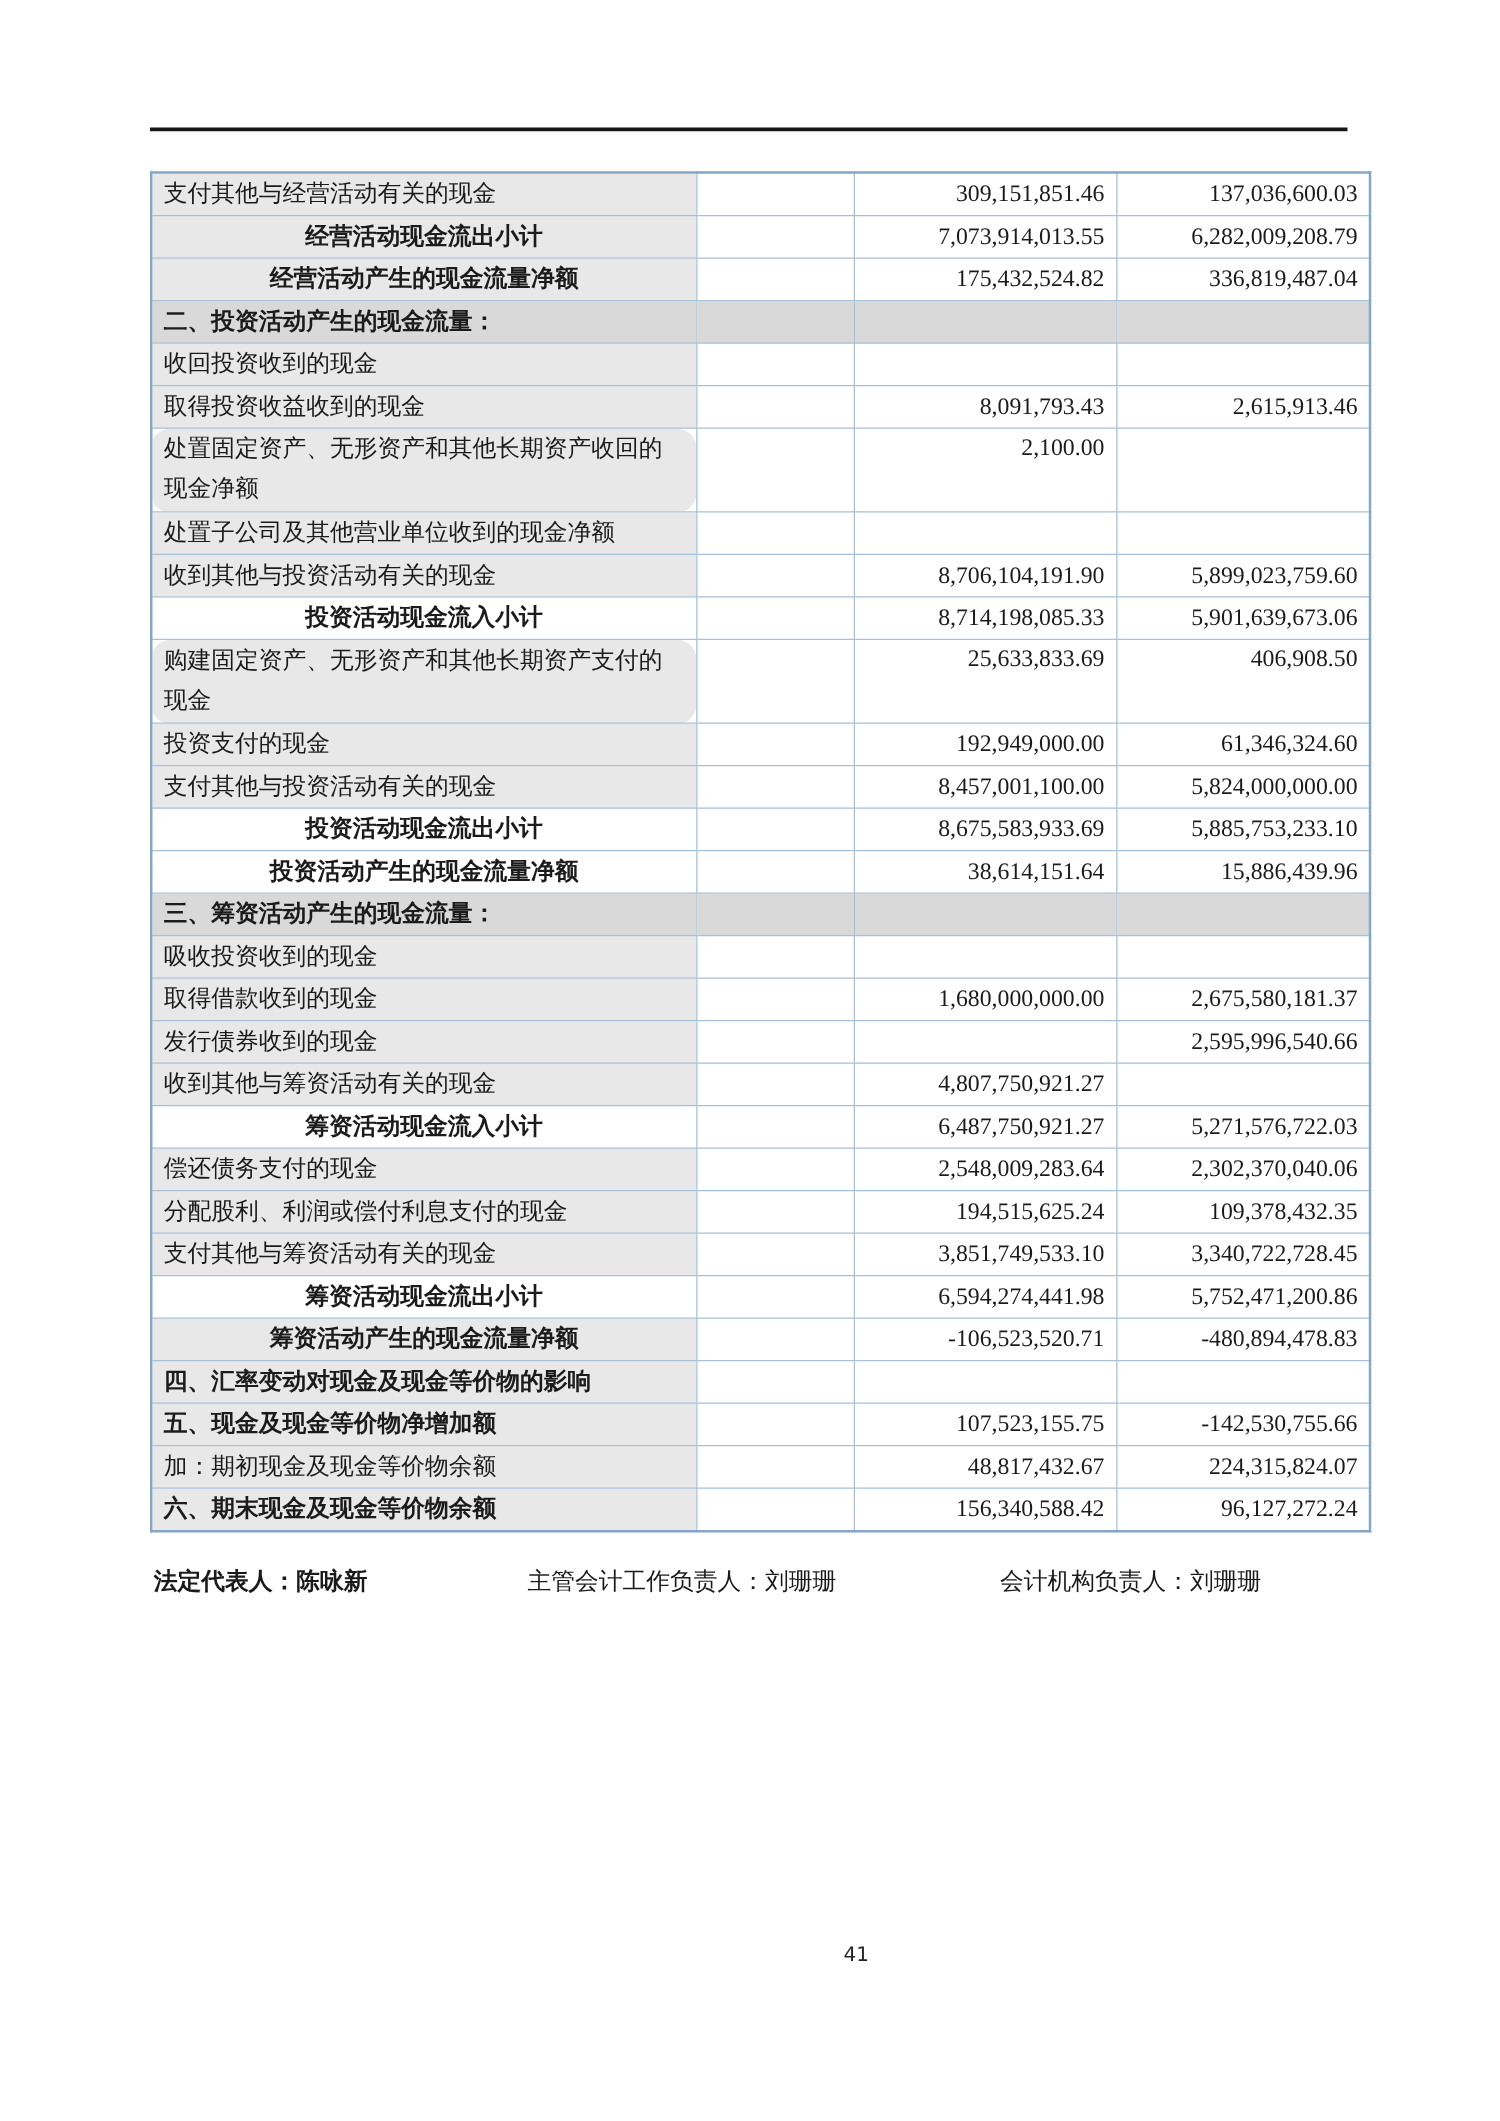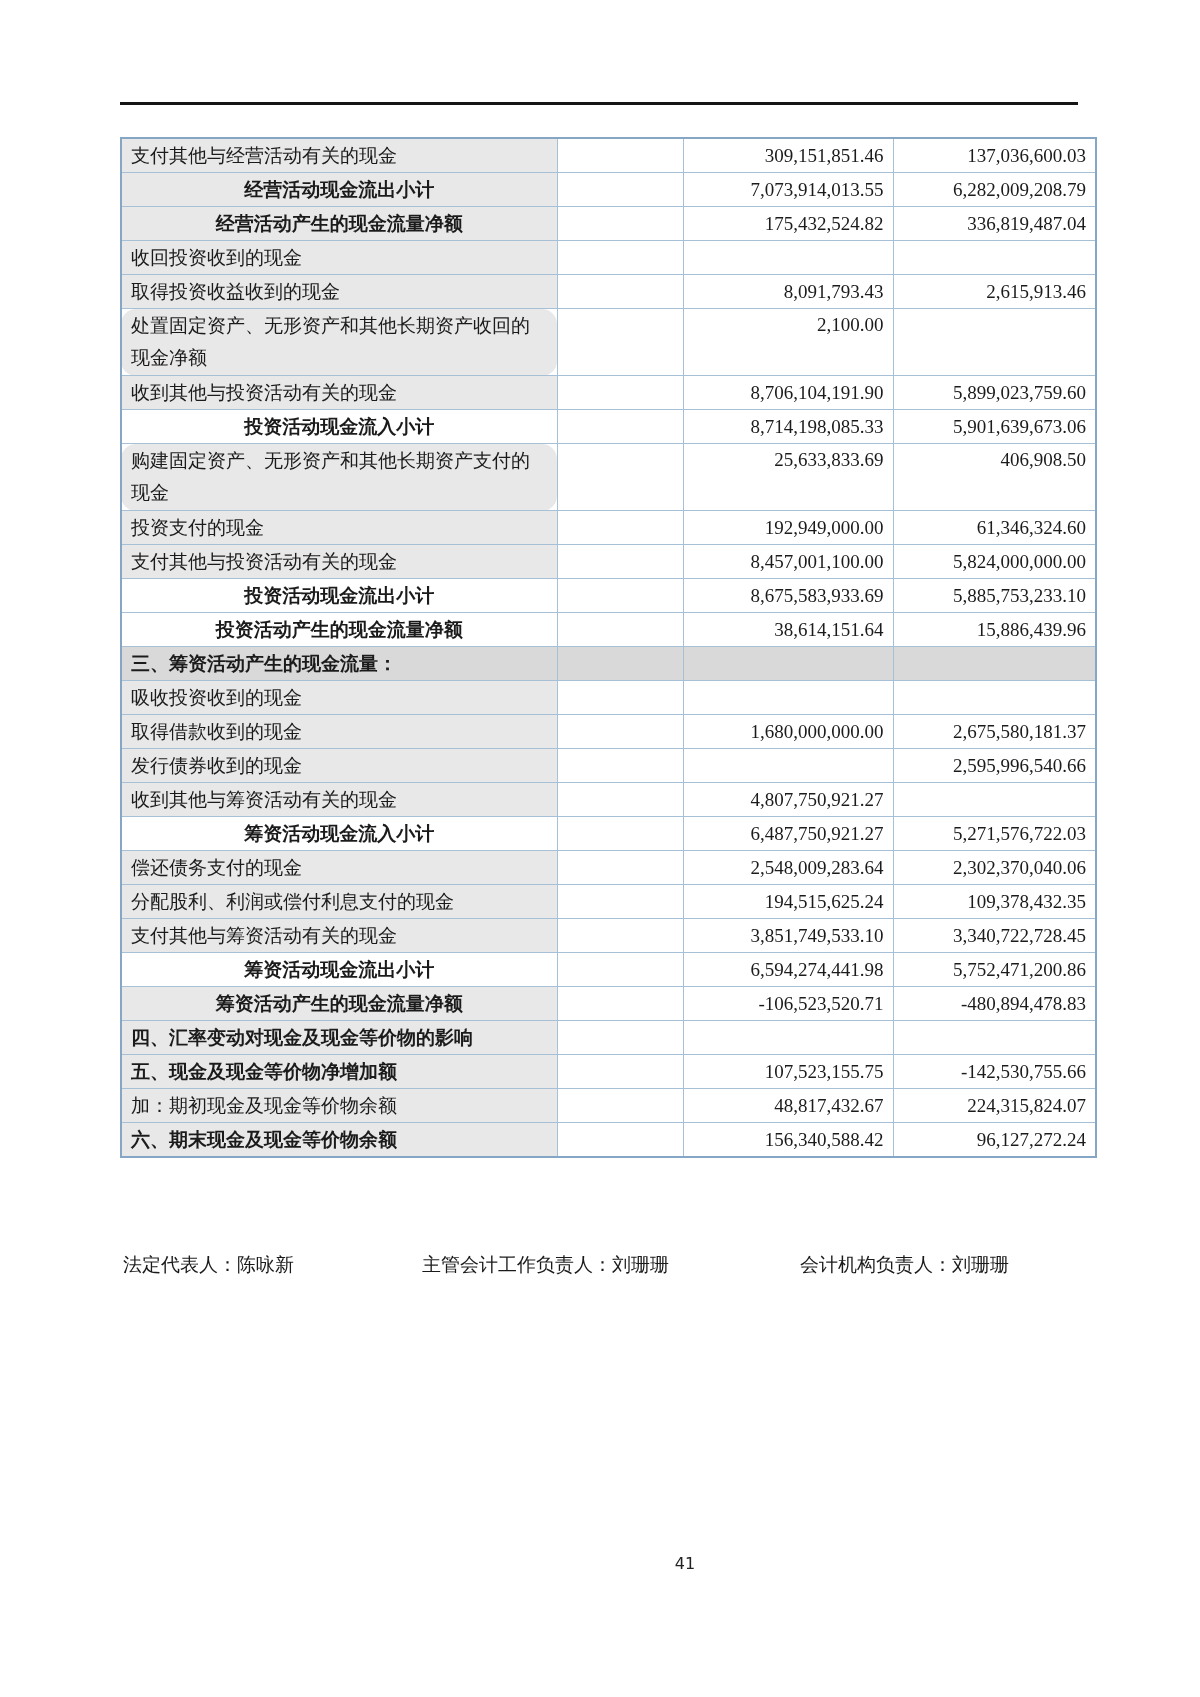--- a/index.html
+++ b/index.html
@@ -56,21 +56,21 @@
   tr.two-line td{height:66px;border-radius:15px;}
   tr.two-line td.label{line-height:32px;}
   tr.two-line td.val{vertical-align:top;}
 
   .signatures{
     position:absolute;top:1252px;left:120px;width:958px;height:30px;
     font-family:"Liberation Sans","DejaVu Sans",sans-serif;
     font-size:19px;color:#1a1a1a;
   }
   .signatures span{position:absolute;top:0;white-space:nowrap;}
-  .sig-1{left:3px;}
+  .sig-1{left:3px;font-weight:bold;}
   .sig-2{left:302px;}
   .sig-3{left:680px;}
 
   .page-number{
     position:absolute;top:1554px;left:120px;width:1130px;text-align:center;
     font-family:"DejaVu Sans","Liberation Sans",sans-serif;
     font-size:16px;font-weight:500;color:#222;
   }
 </style>
 </head>
@@ -100,36 +100,48 @@
           <td class="note"></td>
           <td class="val">7,073,914,013.55</td>
           <td class="val">6,282,009,208.79</td>
         </tr>
         <tr class="subtotal-gray">
           <td class="label">经营活动产生的现金流量净额</td>
           <td class="note"></td>
           <td class="val">175,432,524.82</td>
           <td class="val">336,819,487.04</td>
         </tr>
+        <tr class="section">
+          <td class="label">二、投资活动产生的现金流量：</td>
+          <td class="note"></td>
+          <td class="val"></td>
+          <td class="val"></td>
+        </tr>
         <tr class="data">
           <td class="label">收回投资收到的现金</td>
           <td class="note"></td>
           <td class="val"></td>
           <td class="val"></td>
         </tr>
         <tr class="data">
           <td class="label">取得投资收益收到的现金</td>
           <td class="note"></td>
           <td class="val">8,091,793.43</td>
           <td class="val">2,615,913.46</td>
         </tr>
         <tr class="data two-line">
           <td class="label">处置固定资产、无形资产和其他长期资产收回的现金净额</td>
           <td class="note"></td>
           <td class="val">2,100.00</td>
+          <td class="val"></td>
+        </tr>
+        <tr class="data">
+          <td class="label">处置子公司及其他营业单位收到的现金净额</td>
+          <td class="note"></td>
+          <td class="val"></td>
           <td class="val"></td>
         </tr>
         <tr class="data">
           <td class="label">收到其他与投资活动有关的现金</td>
           <td class="note"></td>
           <td class="val">8,706,104,191.90</td>
           <td class="val">5,899,023,759.60</td>
         </tr>
         <tr class="subtotal">
           <td class="label">投资活动现金流入小计</td>

